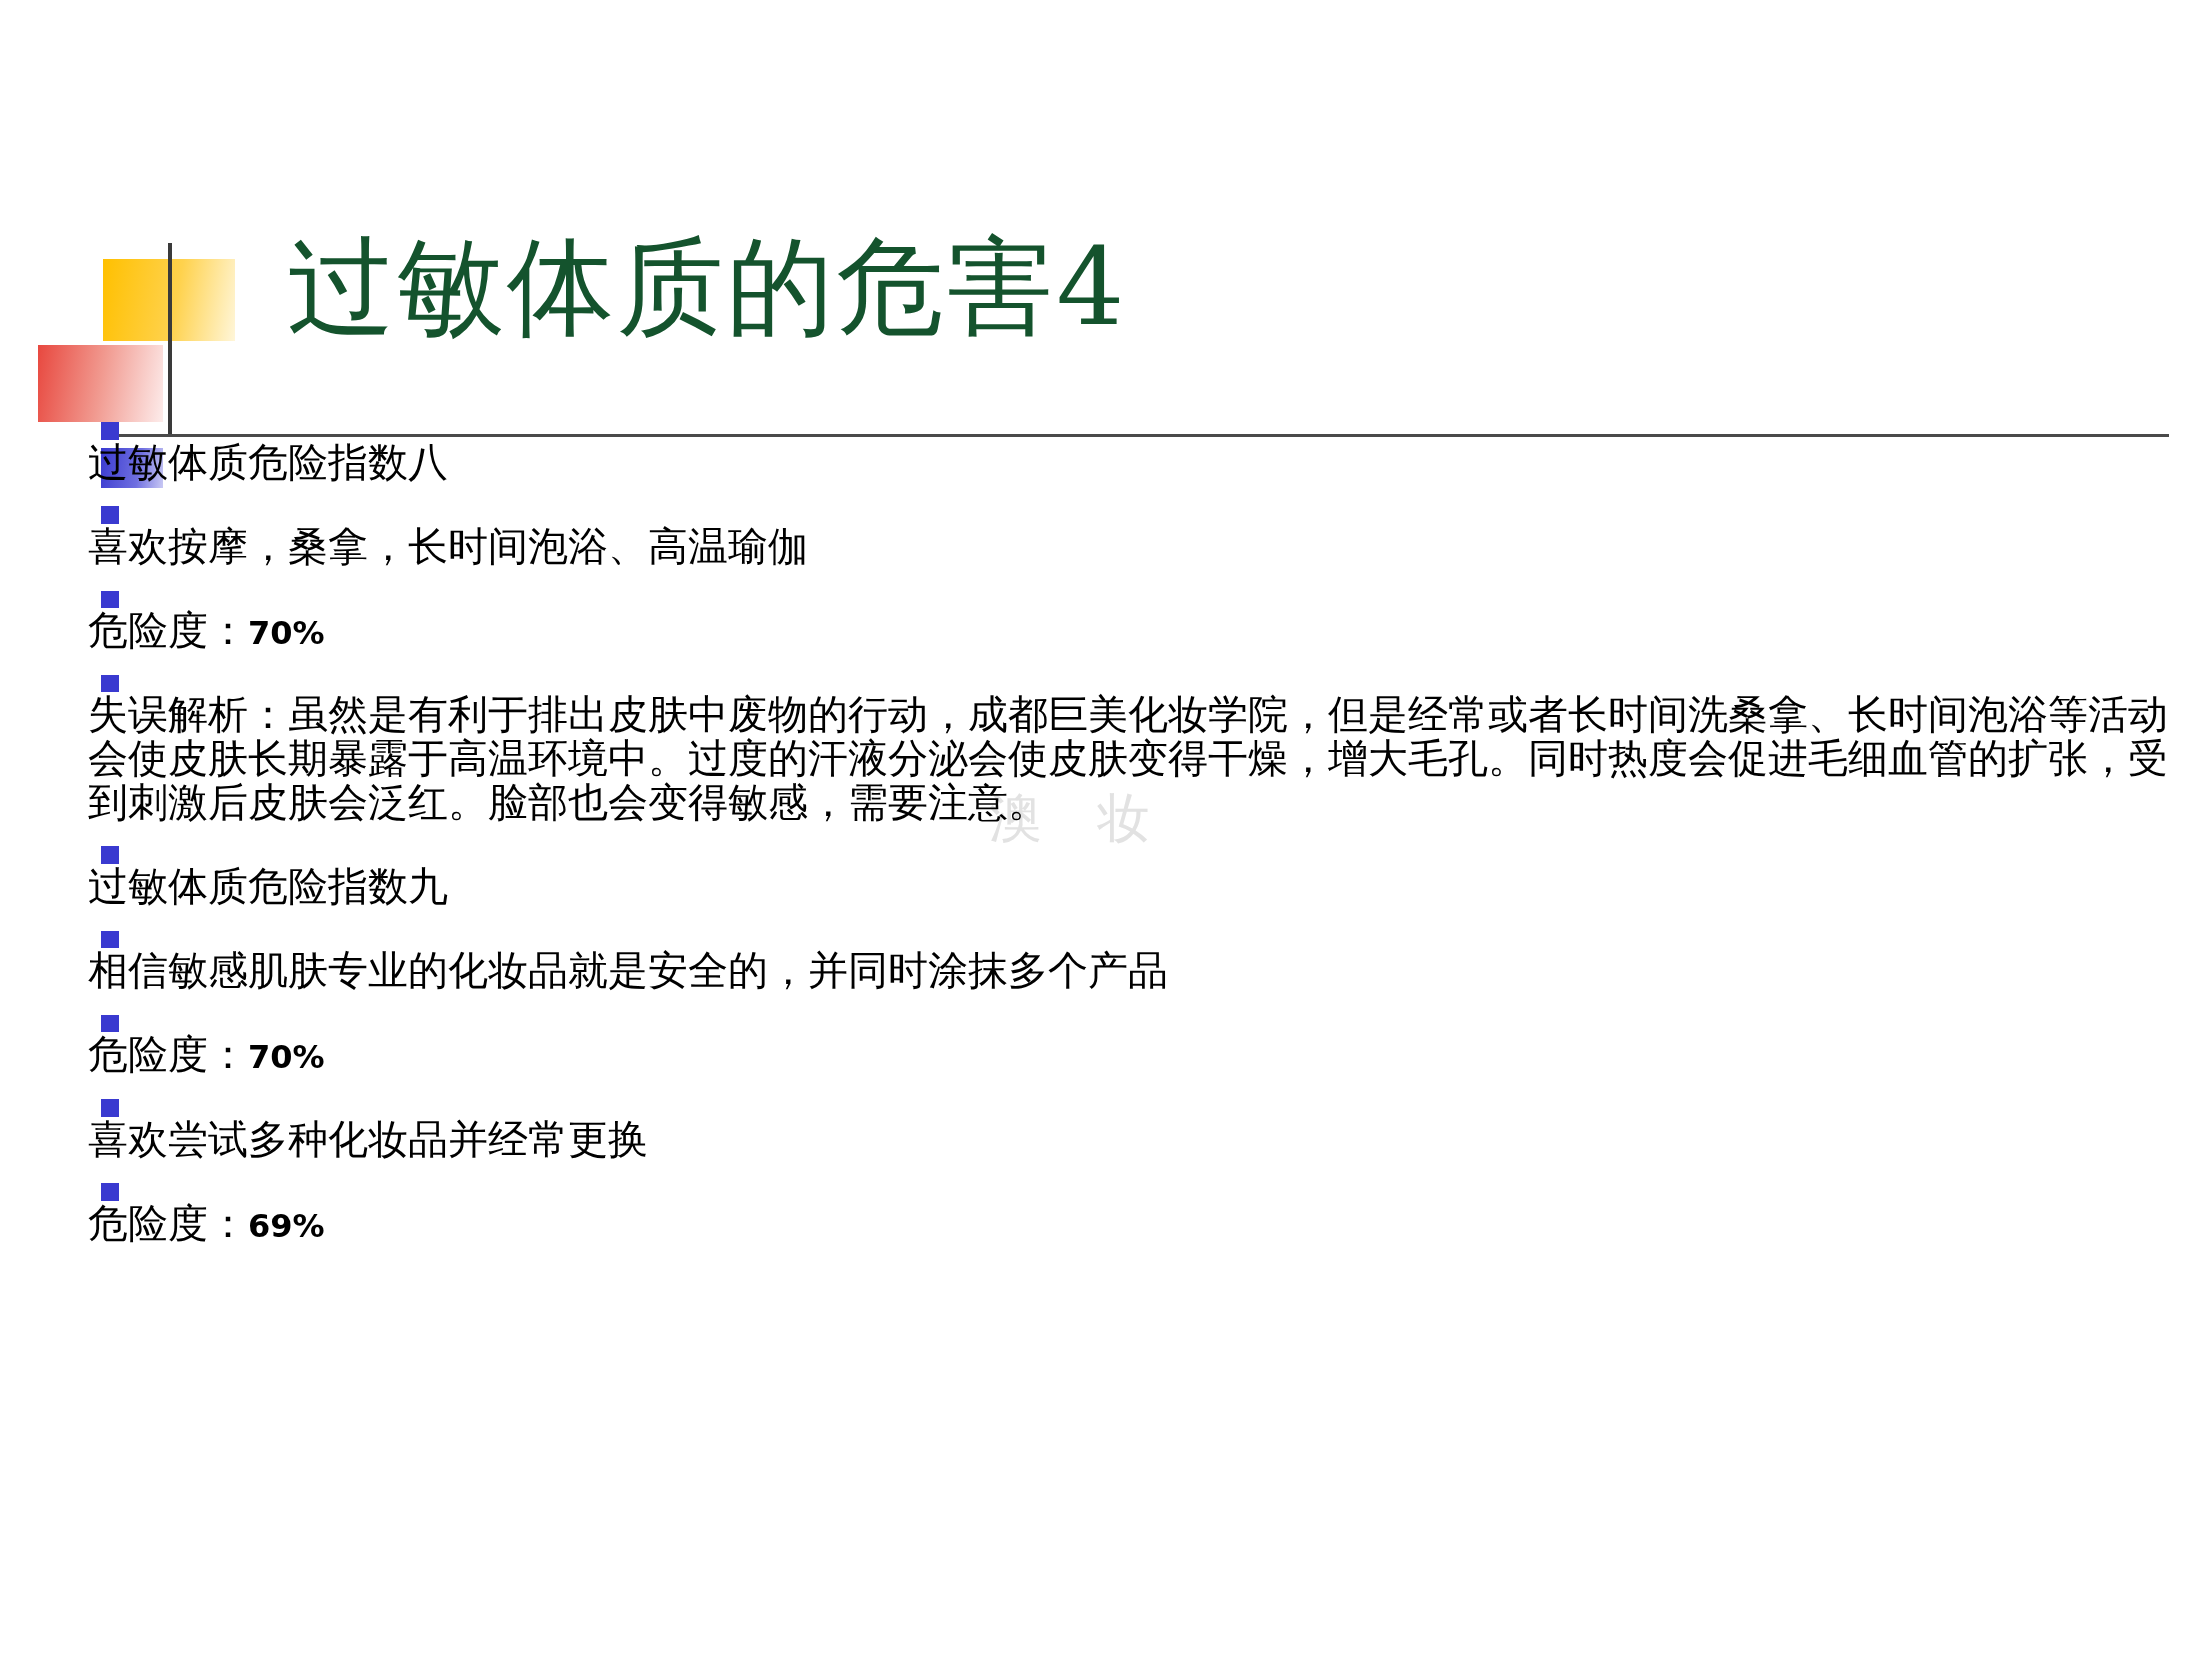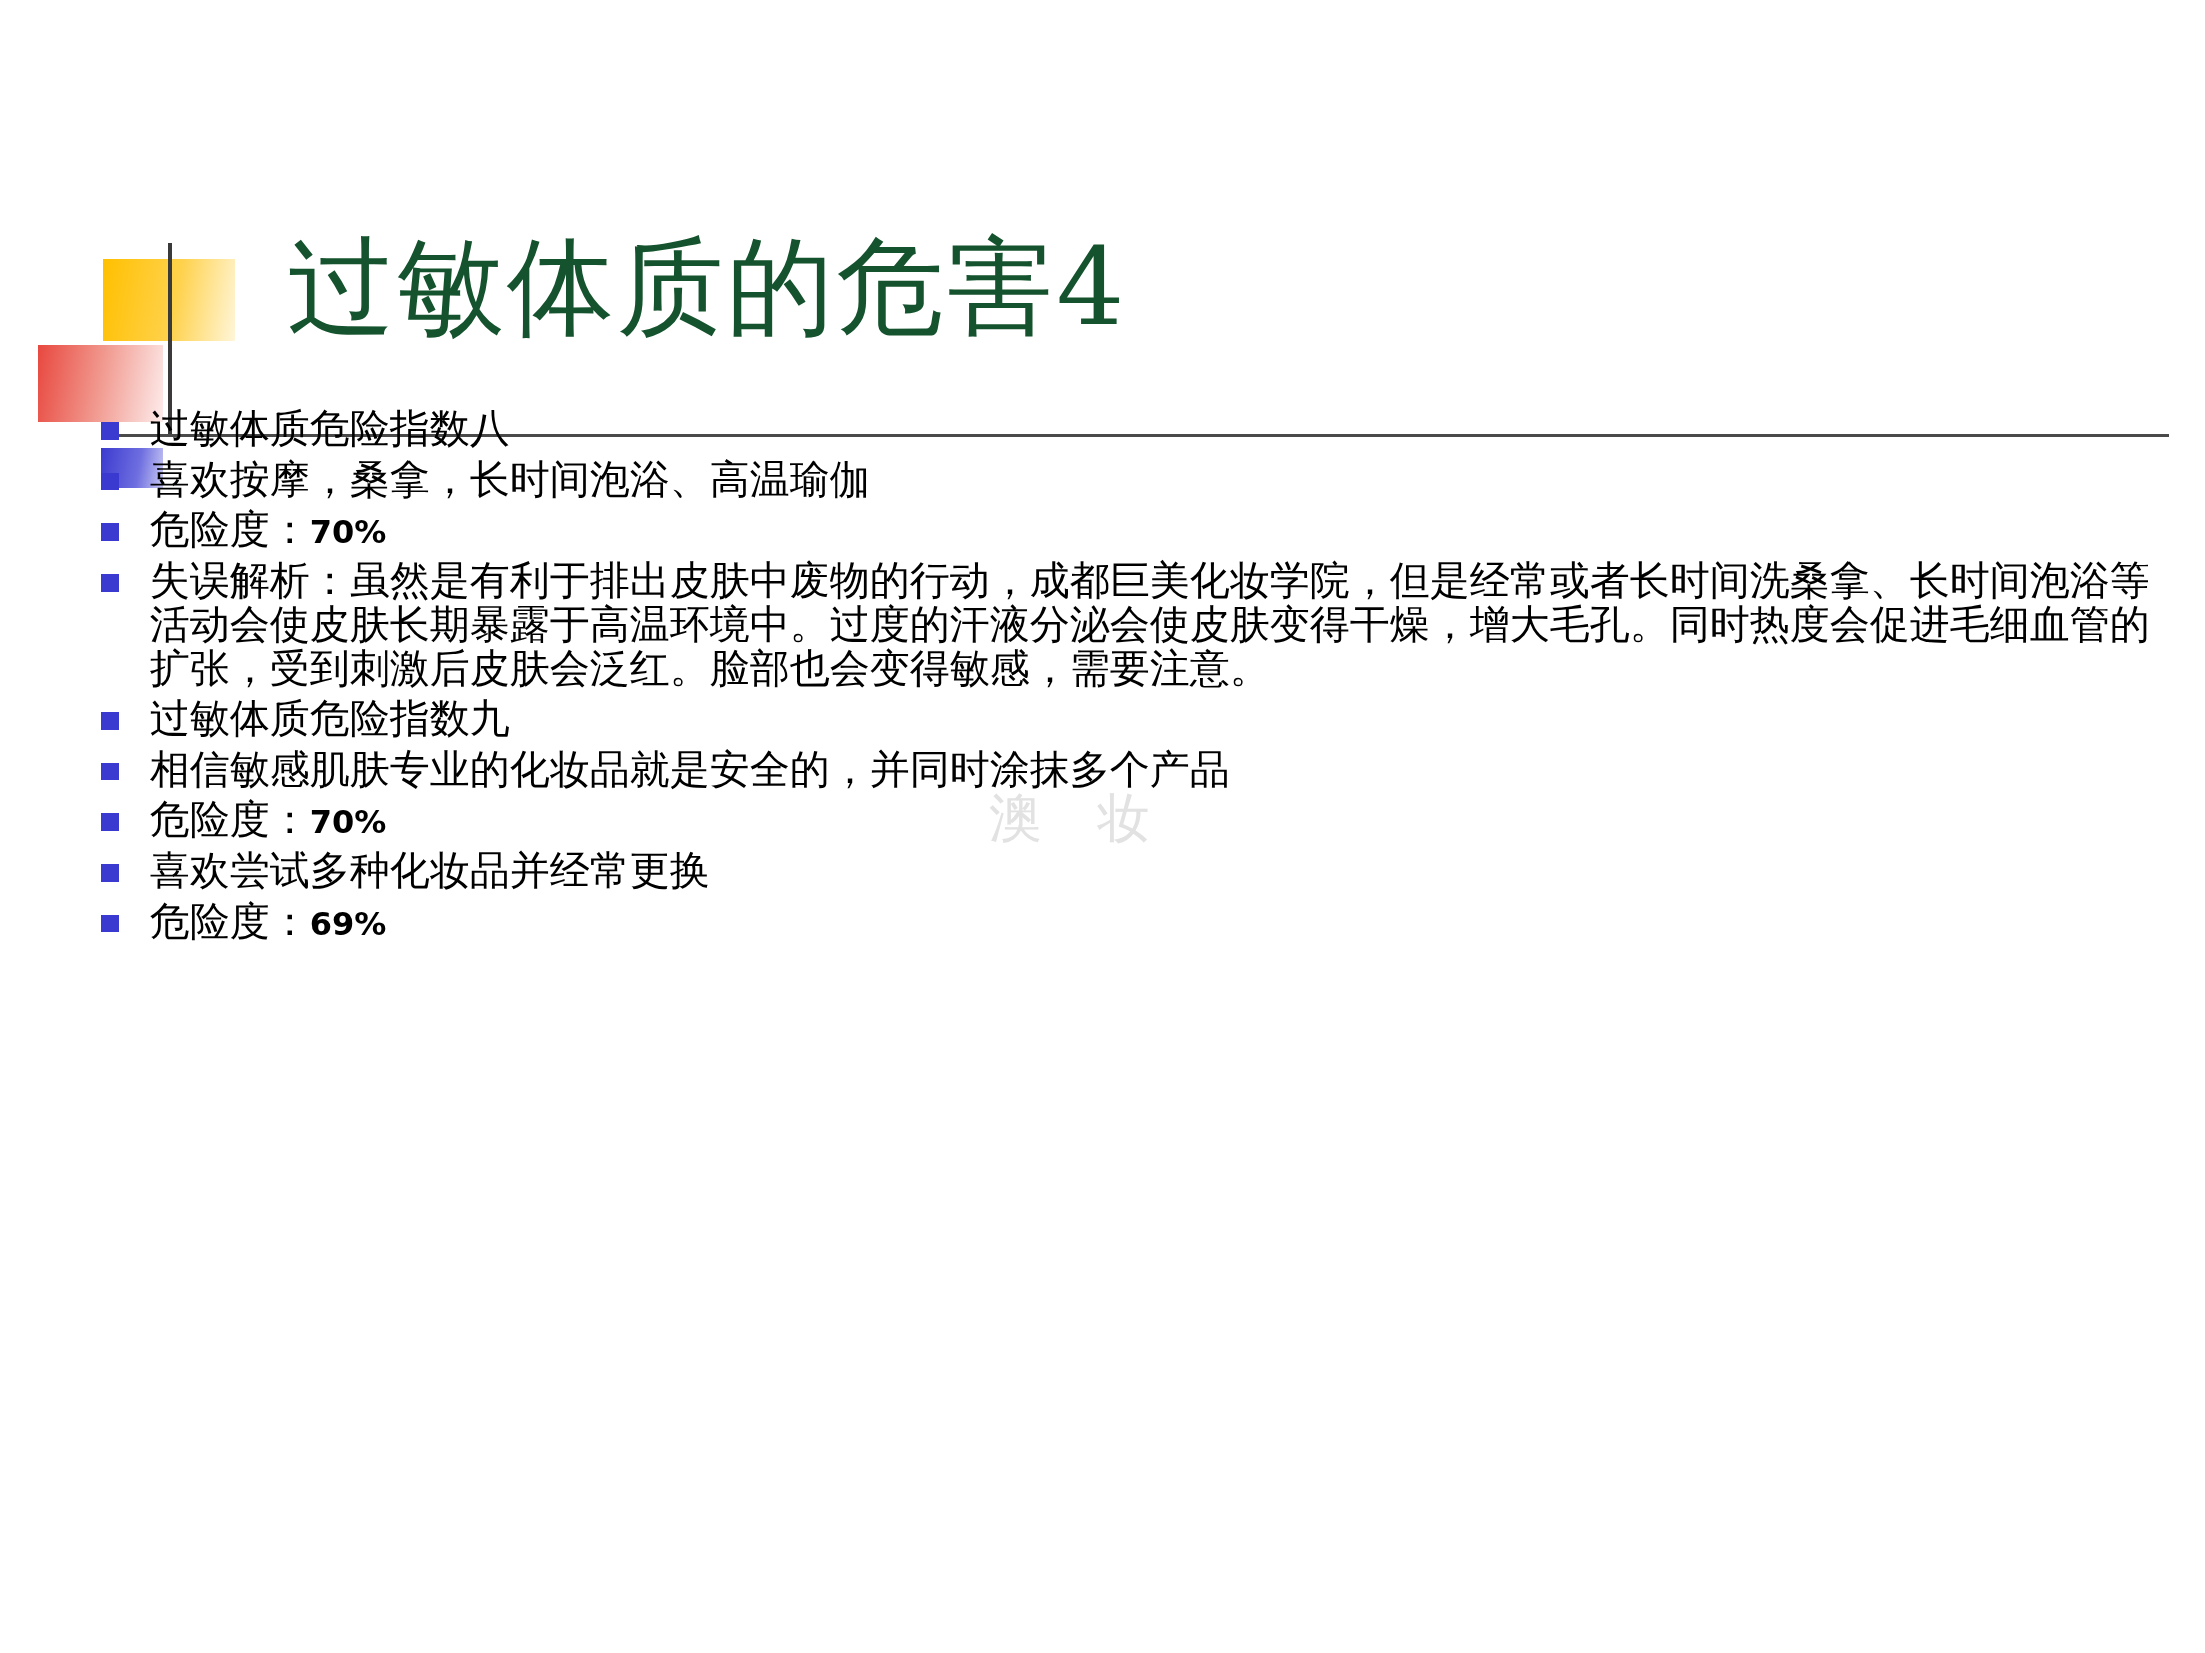--- a/index.html
+++ b/index.html
@@ -87,20 +87,21 @@
   .content {
     position: absolute;
     left: 88px;
     top: 406px;
     width: 2095px;
   }
   .bullet-row {
     display: flex;
     align-items: flex-start;
     margin-bottom: 5.9px;
+    flex-direction: column;
   }
   .bullet-mark {
     flex: 0 0 auto;
     width: 17.6px;
     height: 17.6px;
     background: #3a3ad0;
     margin-top: 16px;
     margin-right: 31px;
     margin-left: 13.2px;
   }

